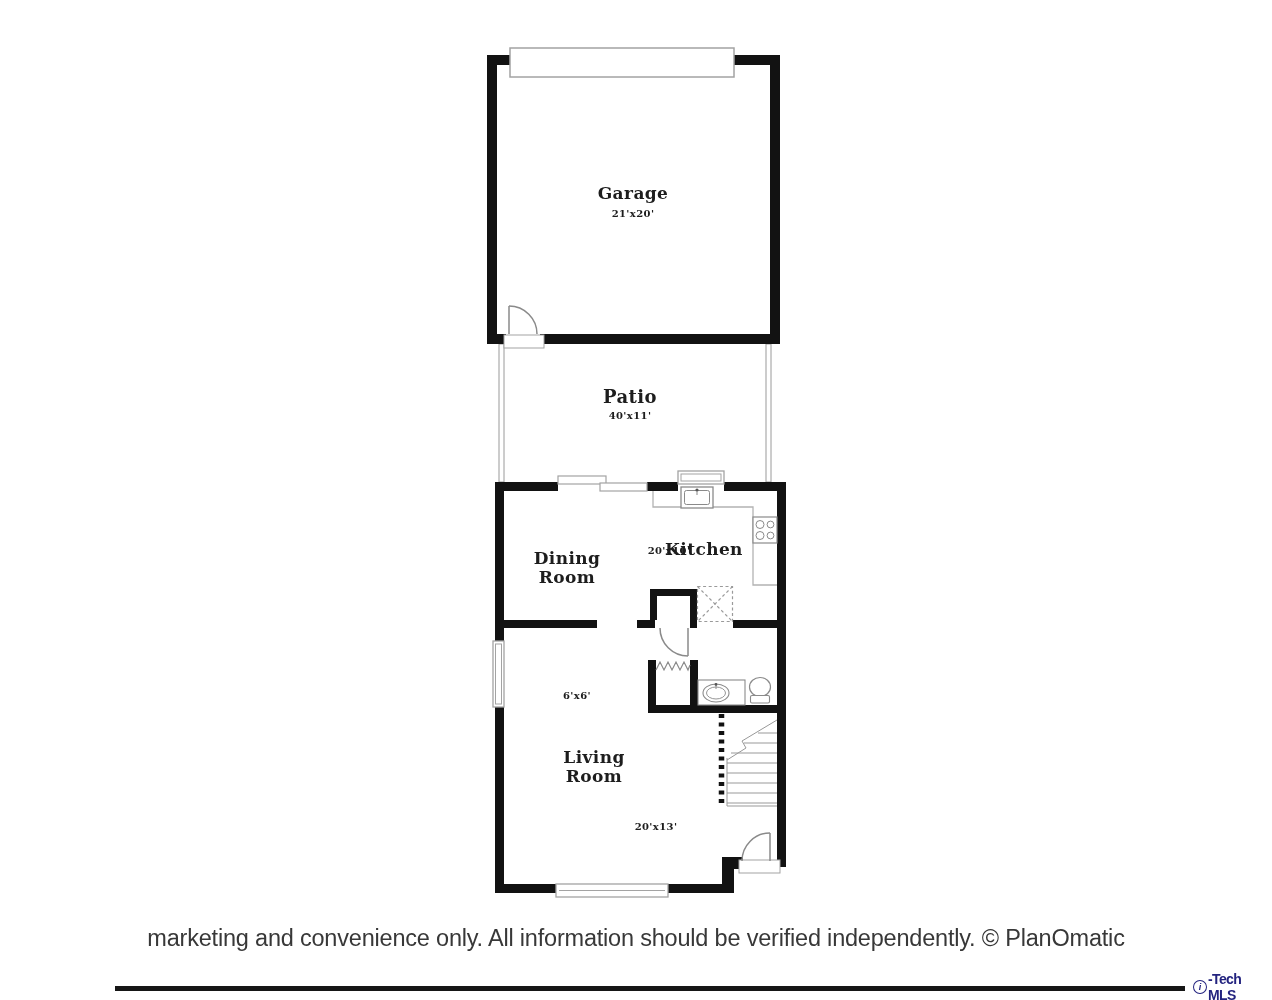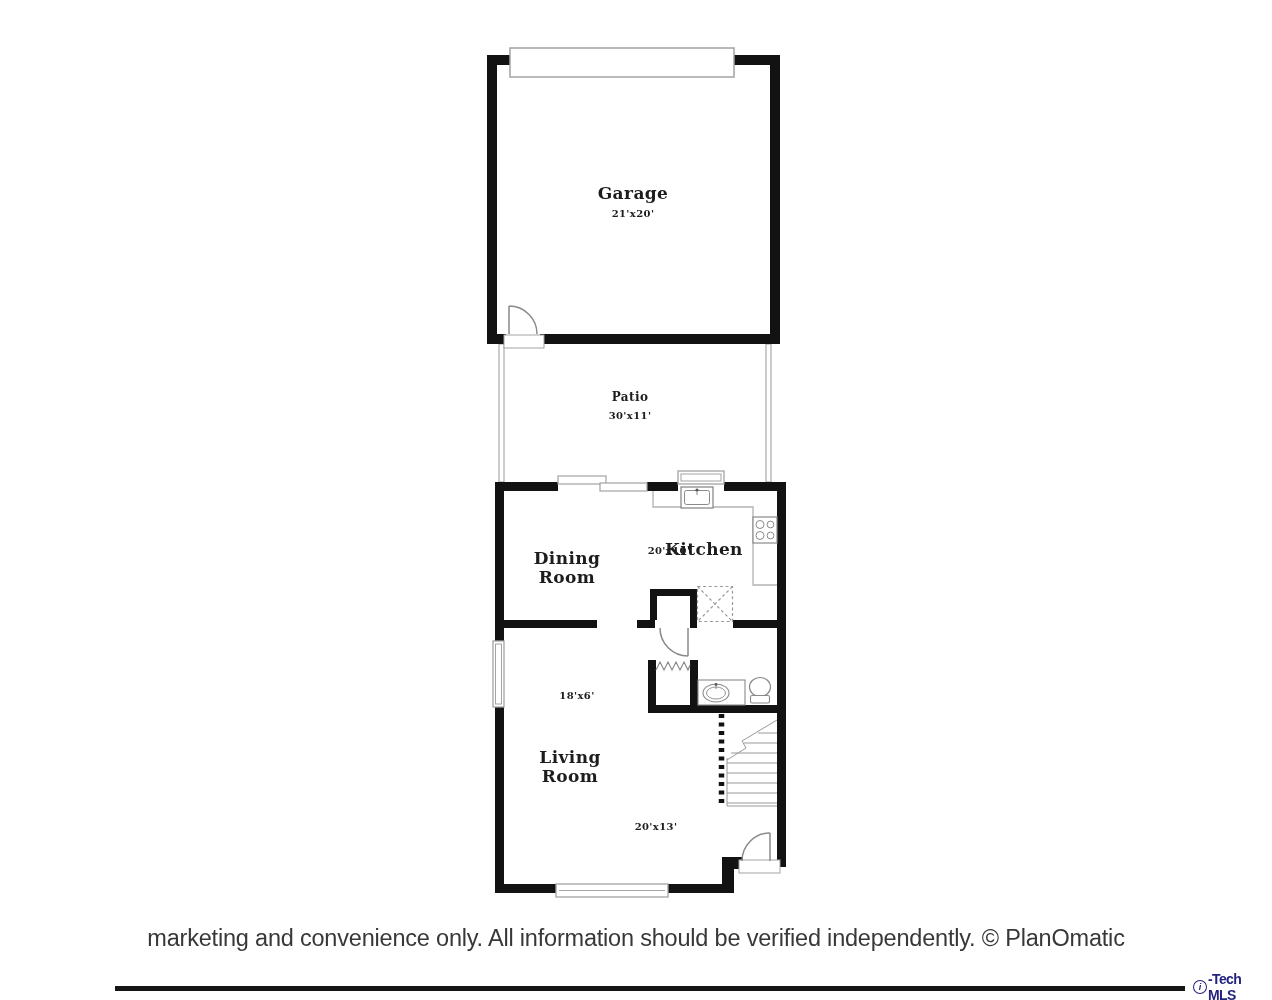--- a/index.html
+++ b/index.html
@@ -5,21 +5,21 @@
   html,body{margin:0;padding:0;background:#fff;}
   body{width:1272px;height:1000px;position:relative;overflow:hidden;
        font-family:"Liberation Sans",sans-serif;}
   .stage{position:absolute;left:0;top:0;width:1212px;height:1000px;}
   svg{position:absolute;left:0;top:0;}
   .room-label{position:absolute;transform:translateX(-50%);
       font-family:"DejaVu Serif",serif;font-weight:bold;color:#1d1d1d;
       text-align:center;white-space:pre-line;letter-spacing:.4px;}
   .name{font-size:17px;line-height:19px;}
   .dims{font-size:10px;line-height:17px;}
-  .patio-sz{font-size:12px;line-height:18px;}
+  .patio-sz{font-size:18px;line-height:18px;}
   .disclaimer{position:absolute;left:0;width:1272px;text-align:center;
       color:#383838;font-size:23.5px;line-height:28px;letter-spacing:-0.2px;}
   .footer-bar{position:absolute;left:115px;top:986px;width:1070px;height:5px;
       background:#161616;}
   .mls-logo{position:absolute;left:1193px;top:977px;width:79px;height:20px;
       color:#23237f;font-weight:bold;display:flex;align-items:center;gap:1px;}
   .mls-circle{display:inline-flex;align-items:center;justify-content:center;
       width:12px;height:12px;border:1.6px solid #23237f;border-radius:50%;
       font-size:9px;line-height:9px;font-style:italic;}
   .mls-text{font-size:14px;letter-spacing:-0.6px;}
@@ -168,30 +168,30 @@
     <g stroke="#8a8a8a" fill="none" stroke-width="1.5">
       <path d="M770,861 L770,833"></path>
       <path d="M770,833 A28,28 0 0 0 742,861"></path>
     </g>
   </svg>
 
   <div class="room-label name" style="left:633px;top:184px;">Garage</div>
   <div class="room-label dims" style="left:633px;top:205px;">21'x20'</div>
 
   <div class="room-label patio-sz name" style="left:630px;top:388px;">Patio</div>
-  <div class="room-label dims" style="left:630px;top:407px;">30'x11'</div>
+  <div class="room-label dims" style="left:630px;top:407px;">40'x11'</div>
 
   <div class="room-label name" style="left:567px;top:537px;margin-top:12px;">Dining
 Room</div>
   <div class="room-label dims" style="left:637px;top:542px;margin-left:32px;">20'x10'</div>
   <div class="room-label name" style="left:704px;top:540px;text-align:center;">Kitchen</div>
 
-  <div class="room-label dims" style="left:577px;top:687px;">18'x6'</div>
-
-  <div class="room-label name" style="left:570px;top:748px;">Living
+  <div class="room-label dims" style="left:577px;top:687px;">6'x6'</div>
+
+  <div class="room-label name" style="left:594px;top:748px;">Living
 Room</div>
   <div class="room-label dims" style="left:656px;top:818px;">20'x13'</div>
 
   <div class="disclaimer" style="top:924px;">marketing and convenience only. All information should be verified independently. © PlanOmatic</div>
 
   <div class="footer-bar"></div>
 
   <div class="mls-logo">
     <span class="mls-circle">i</span>
     <span class="mls-text">-Tech MLS</span>

